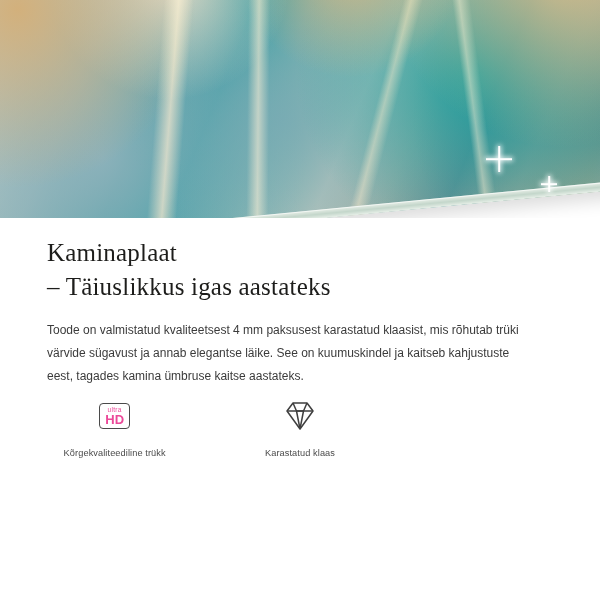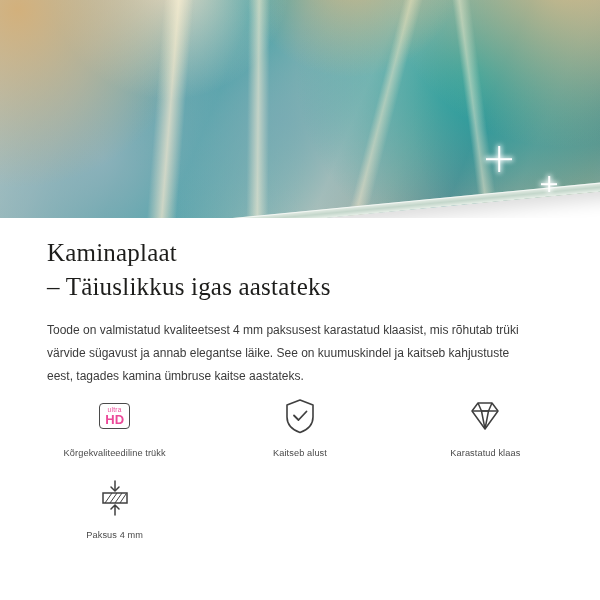--- a/index.html
+++ b/index.html
@@ -207,61 +207,32 @@
     <div class="feature">
       <div class="icon-wrap">
         <div class="ultrahd">
           <span class="u">ultra</span>
           <span class="hd">HD</span>
         </div>
       </div>
       <div class="caption">Kõrgekvaliteediline trükk</div>
     </div>
 
-    <div class="feature">
-      <div class="icon-wrap">
-        <svg width="36" height="40" viewBox="0 0 36 40">
-          <path d="M18 4 L31 9 V21 C31 29 25 34 18 36.5 C11 34 5 29 5 21 V9 Z" fill="none" stroke="#3f3f3f" stroke-width="1.6" stroke-linejoin="round"></path>
-          <path d="M12 19.5 L16.5 24 L24.5 15.5" fill="none" stroke="#3f3f3f" stroke-width="1.8" stroke-linecap="round" stroke-linejoin="round"></path>
-        </svg>
-      </div>
-      <div class="caption">Kaitseb alust</div>
-    </div>
 
     <div class="feature">
       <div class="icon-wrap">
         <svg width="40" height="36" viewBox="0 0 40 36">
           <g fill="none" stroke="#3f3f3f" stroke-width="1.5" stroke-linejoin="round">
             <path d="M7 13 L13 5 H27 L33 13 L20 31 Z"></path>
             <path d="M7 13 H33"></path>
             <path d="M13 5 L16.5 13 L20 31"></path>
             <path d="M27 5 L23.5 13 L20 31"></path>
             <path d="M16.5 13 H23.5"></path>
           </g>
         </svg>
       </div>
       <div class="caption">Karastatud klaas</div>
     </div>
 
 
-    <div class="feature">
-      <div class="icon-wrap">
-        <svg width="40" height="40" viewBox="0 0 40 40">
-          <g stroke="#3f3f3f" stroke-width="1.5" stroke-linecap="round" fill="none">
-            <line x1="20" y1="3" x2="20" y2="12"></line>
-            <path d="M16 9 L20 13 L24 9"></path>
-            <line x1="20" y1="37" x2="20" y2="28"></line>
-            <path d="M16 31 L20 27 L24 31"></path>
-          </g>
-          <rect x="8" y="15" width="24" height="10" fill="none" stroke="#3f3f3f" stroke-width="1.5"></rect>
-          <g stroke="#3f3f3f" stroke-width="1">
-            <line x1="10" y1="25" x2="17" y2="15"></line>
-            <line x1="15" y1="25" x2="22" y2="15"></line>
-            <line x1="20" y1="25" x2="27" y2="15"></line>
-            <line x1="25" y1="25" x2="31" y2="16"></line>
-          </g>
-        </svg>
-      </div>
-      <div class="caption">Paksus 4 mm</div>
-    </div>
 
   </div>
 </div>
 
 </body></html>

